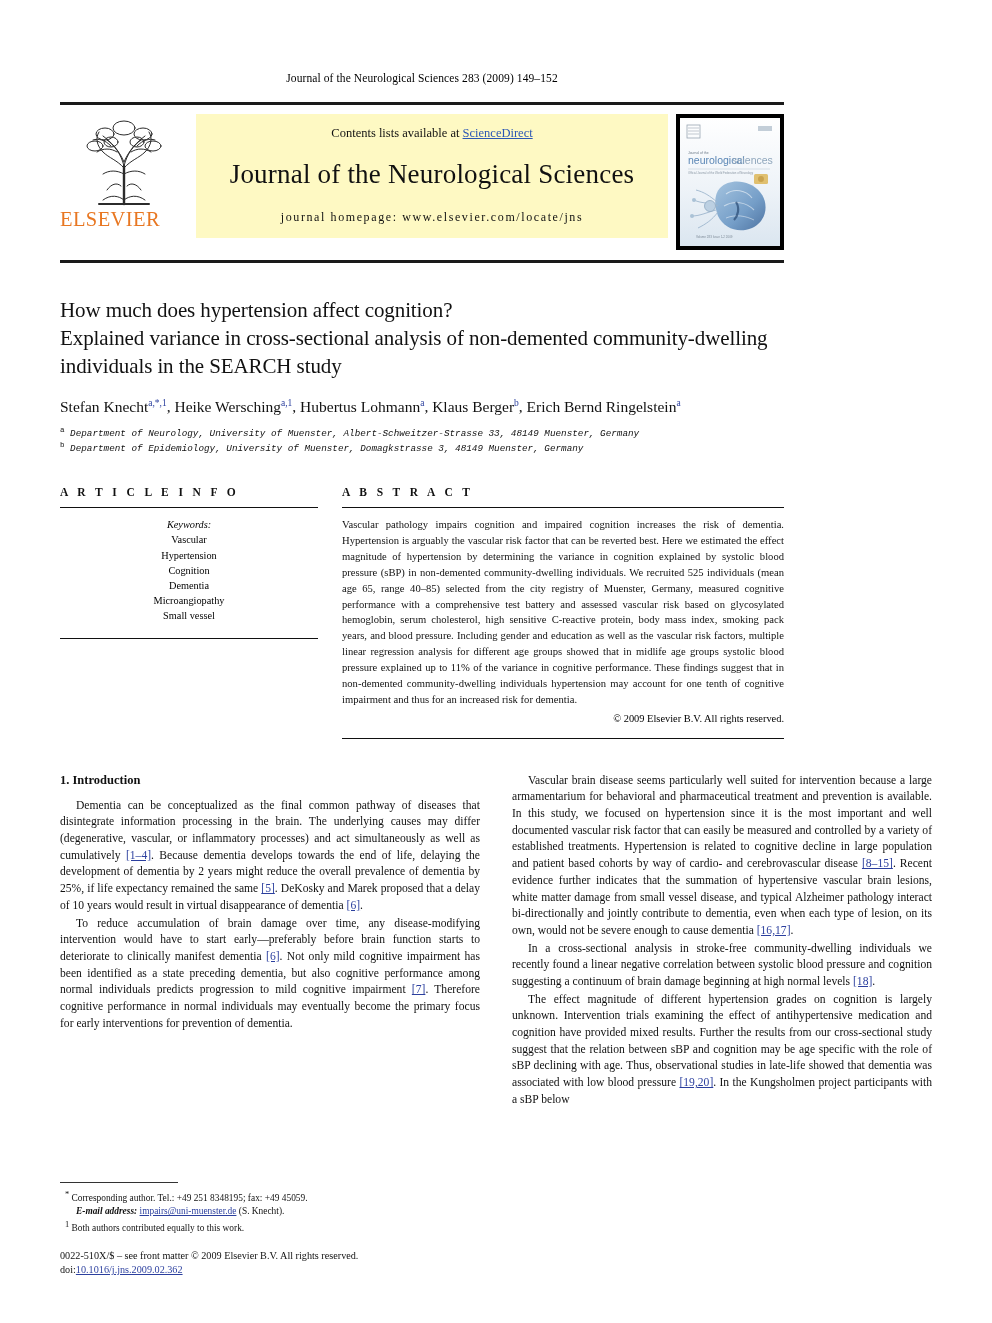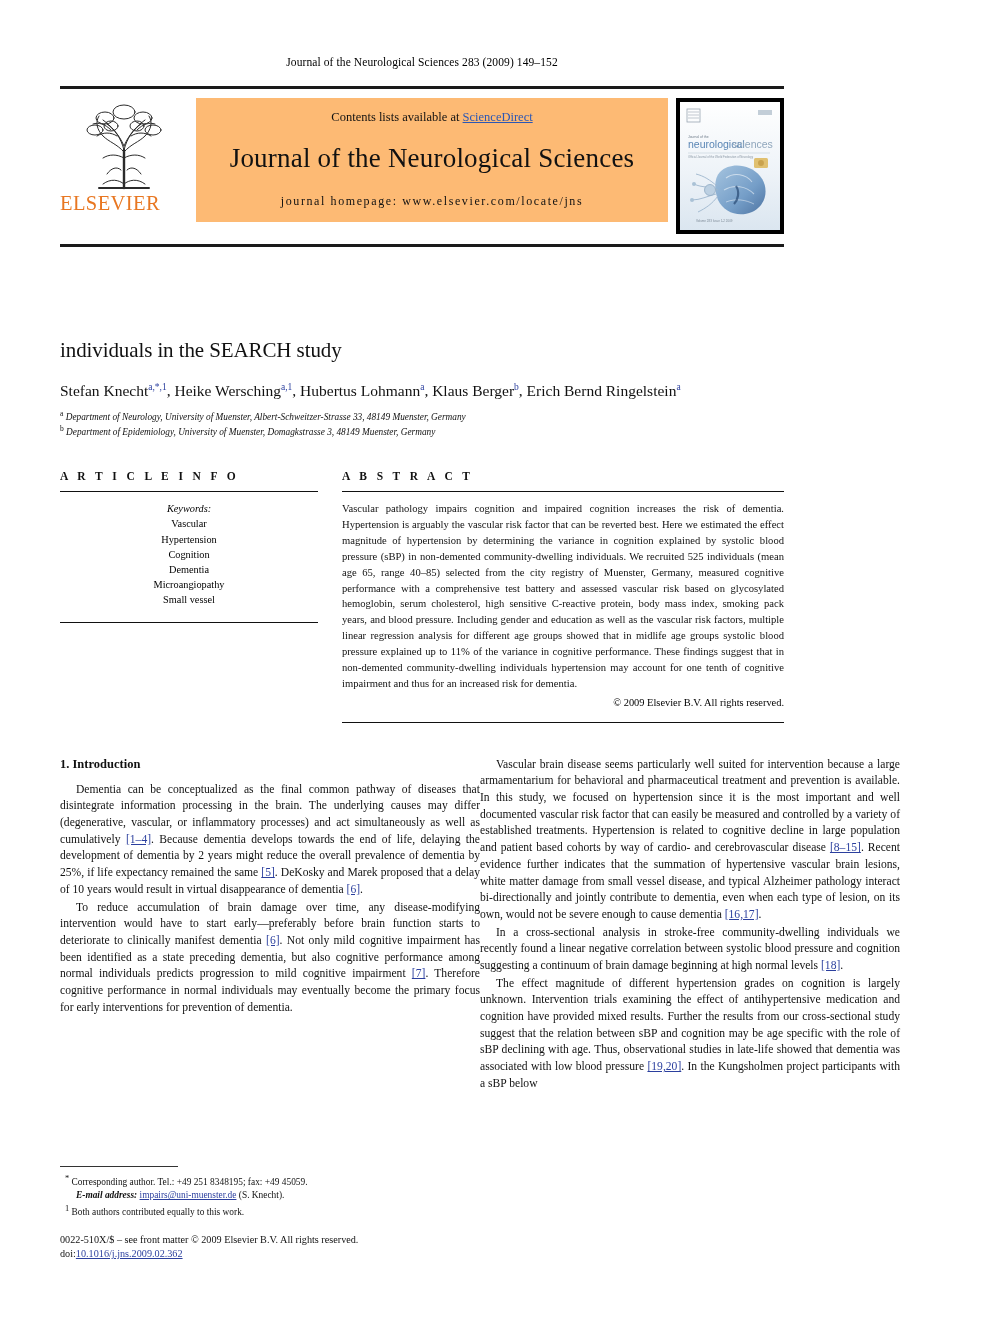--- a/index.html
+++ b/index.html
@@ -13,21 +13,21 @@
     font-family: "Liberation Serif", serif;
     color: #000000;
     position: relative;
     overflow: hidden;
   }
   .page {
     width: 844px;
     height: 1323px;
     position: relative;
     box-sizing: border-box;
-    padding: 0 60px;
+    padding: 16px 60px;
   }
 
   
   .running-head {
     text-align: center;
     font-size: 11.5px;
     letter-spacing: 0.1px;
     padding-top: 56px;
     font-family: "Liberation Serif", serif;
   }
@@ -54,21 +54,21 @@
   .elsevier-word {
     font-family: "Liberation Serif", serif;
     font-size: 20.5px;
     letter-spacing: 0.4px;
     color: #E87722;
     margin-top: 1px;
     line-height: 1;
   }
   .center-box {
     flex: 1 1 auto;
-    background: #fdba74;
+    background: #fef9c3;
     padding: 12px 10px 13px 10px;
     text-align: center;
     min-height: 104px;
     box-sizing: border-box;
   }
   .contents-line {
     font-size: 12.5px;
     color: #111;
   }
   .sciencedirect {
@@ -117,20 +117,21 @@
     color: #111;
   }
   .authors sup, .art-title sup { font-size: 9.5px; }
   sup.blue { color: #2b3f9e; }
   .affil {
     margin-top: 9px;
     font-size: 9.3px;
     font-style: italic;
     line-height: 1.45;
     color: #111;
+    font-family: Liberation Mono, monospace;
   }
   .affil sup { font-style: normal; font-size: 7.5px; }
 
   
   .info-abstract {
     margin-top: 30px;
     display: flex;
     gap: 24px;
   }
   .col-info { width: 258px; flex: 0 0 258px; }
@@ -170,20 +171,21 @@
   }
   .info-bottom-rule {
     border-top: 1.4px solid #111;
     margin-top: 14px;
   }
 
   
   .body-cols {
     margin-top: 34px;
     display: flex;
+    gap: 32px;
   }
   .bcol { width: 420px; flex: 0 0 420px; position: relative; }
   .sec-head {
     font-size: 12.5px;
     font-weight: bold;
     margin: 0 0 10px 0;
     color: #111;
   }
   .para {
     font-size: 11.6px;
@@ -317,22 +319,22 @@
         <circle cx="14" cy="82" r="2" fill="#aac2d6"></circle>
         <circle cx="12" cy="98" r="2" fill="#aac2d6"></circle>
         <text x="16" y="120" font-family="Liberation Sans, sans-serif" font-size="3" fill="#7e8b98">Volume 283  Issue 1-2  2009</text>
       </svg>
     </div>
   </div>
   <div class="masthead-rule"></div>
 
   <div class="title-block">
     <h1 class="art-title">
-      <br>
-      <br>
+      <span>How much does hypertension affect cognition?</span><br>
+      <span>Explained variance in cross-sectional analysis of non-demented community-dwelling</span><br>
       <span>individuals in the SEARCH study</span>
     </h1>
 
     <div class="authors">
       <span>Stefan Knecht</span><sup class="blue">a,*,1</sup>,
       <span>Heike Wersching</span><sup class="blue">a,1</sup>,
       <span>Hubertus Lohmann</span><sup class="blue">a</sup>,
       <span>Klaus Berger</span><sup class="blue">b</sup>,
       <span>Erich Bernd Ringelstein</span><sup class="blue">a</sup>
     </div>

